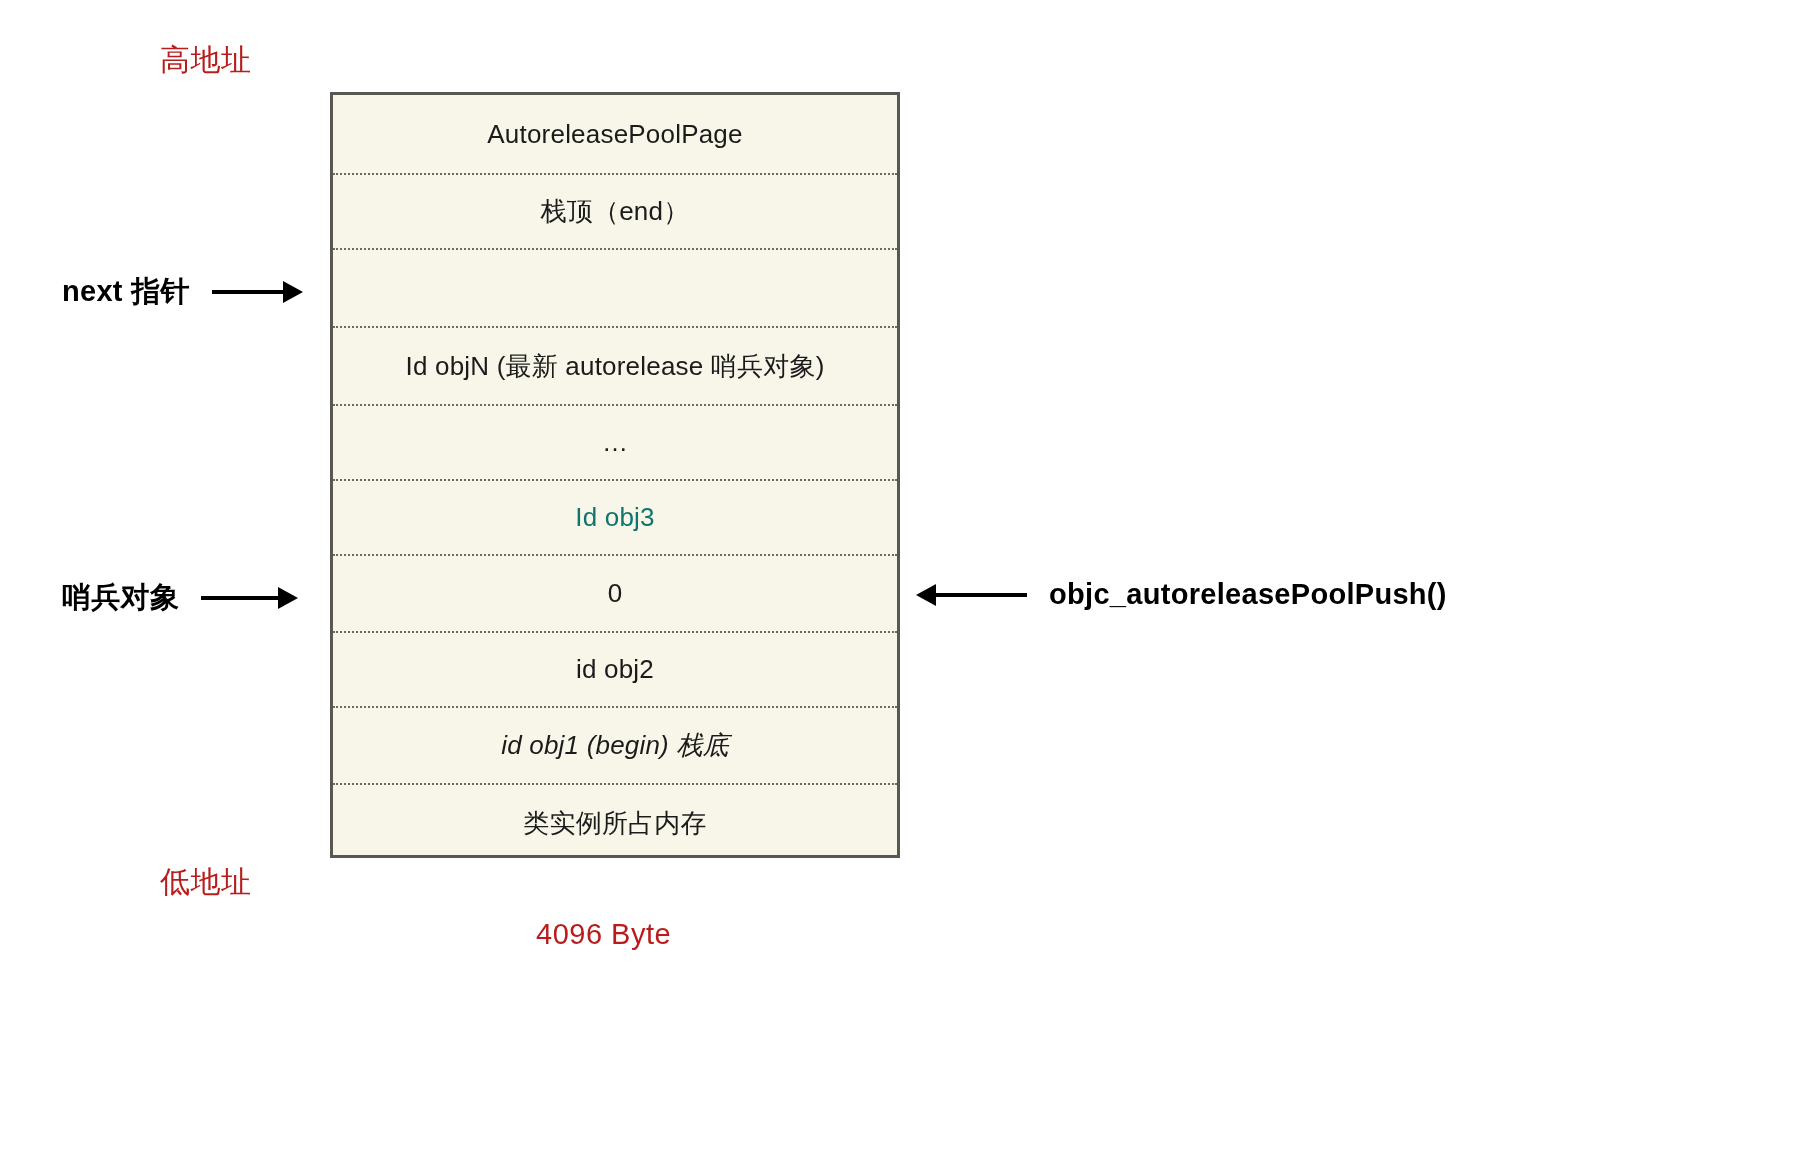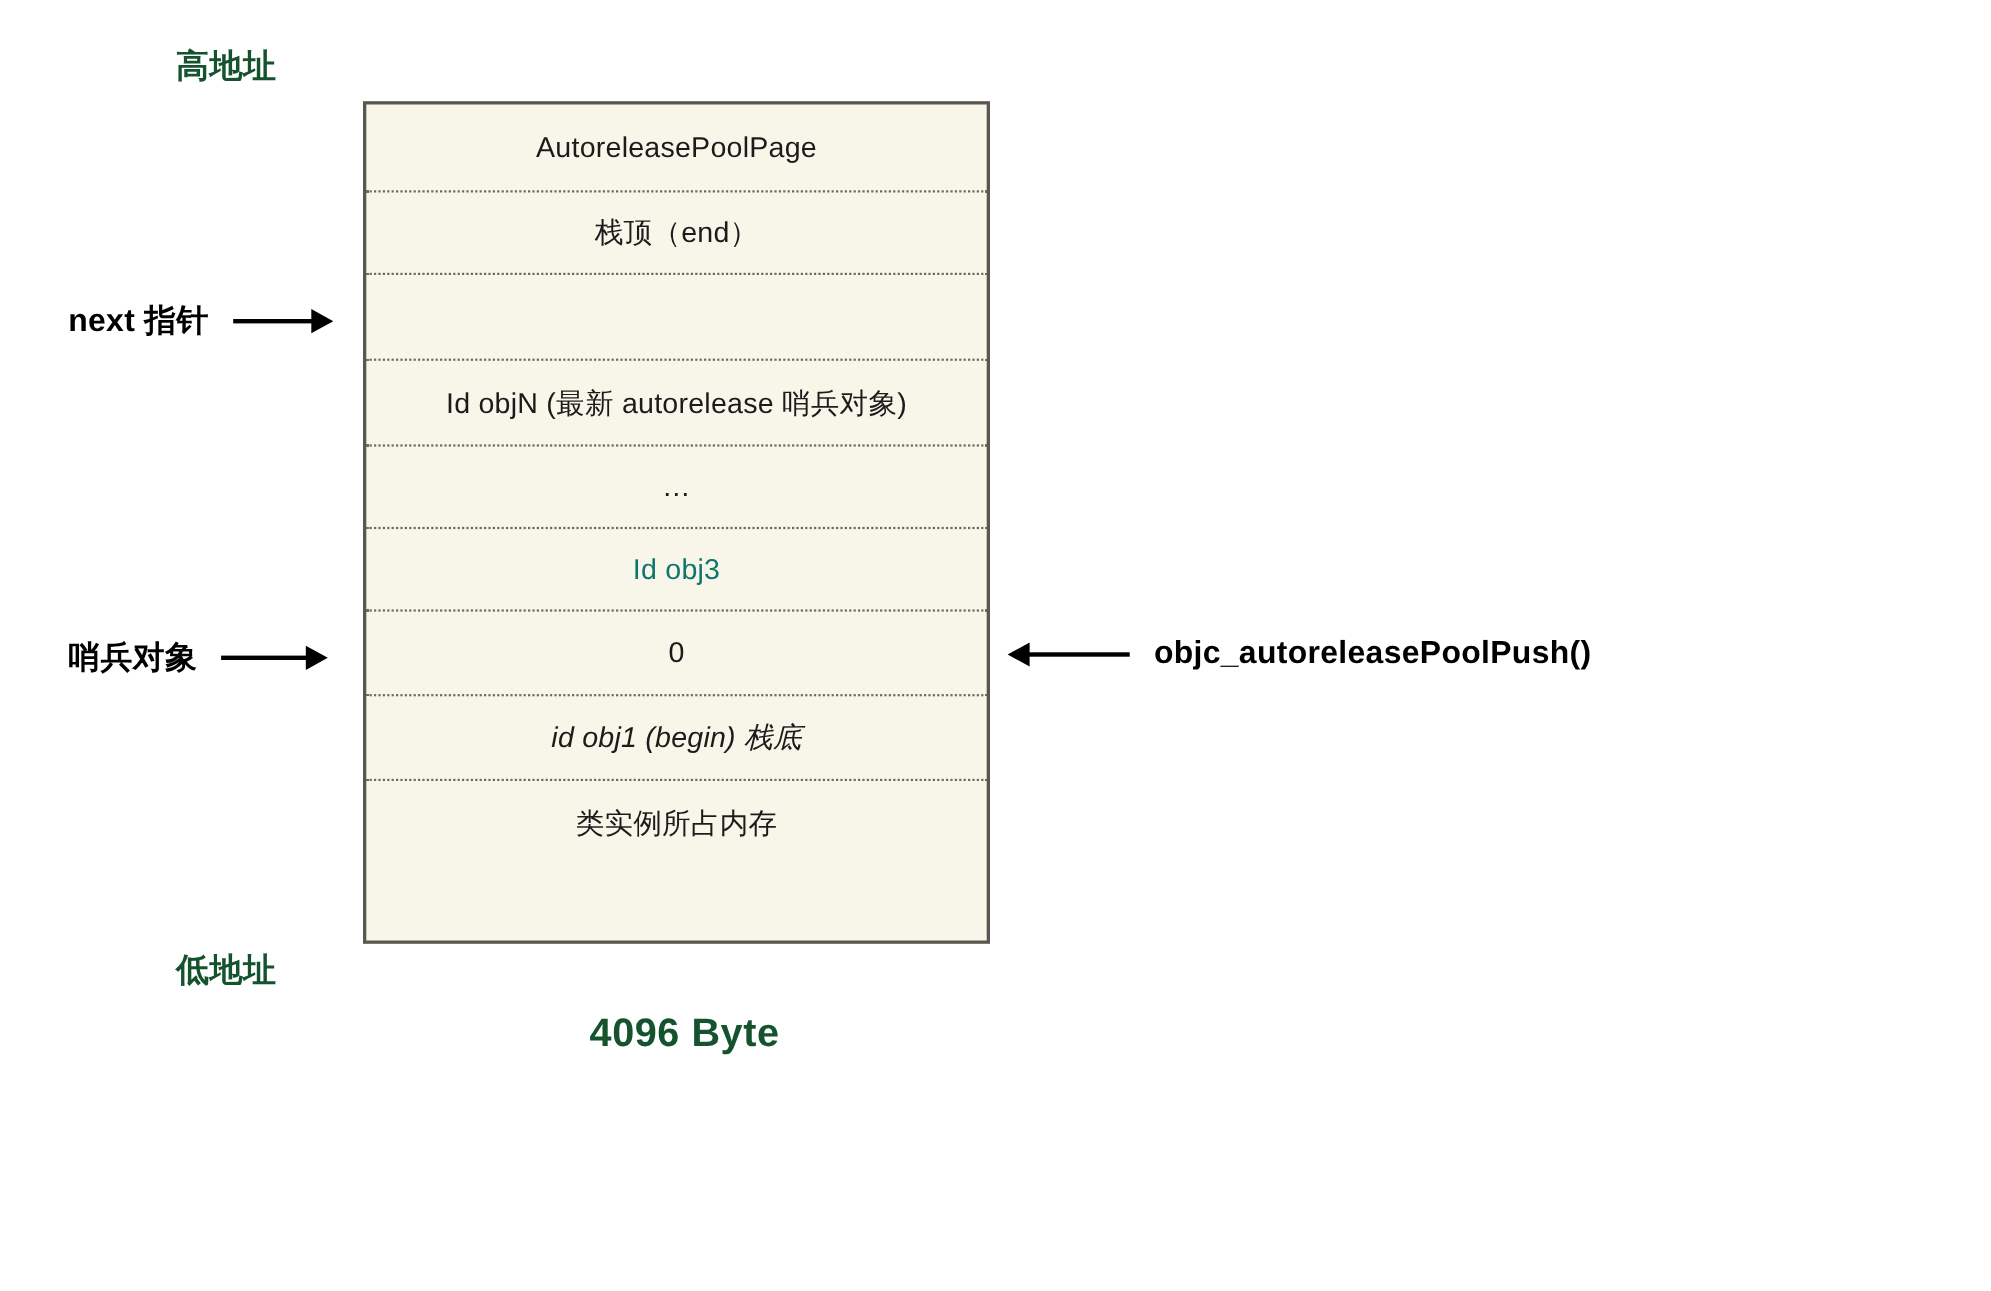--- a/index.html
+++ b/index.html
@@ -40,29 +40,29 @@
     letter-spacing: 0.2px;
     white-space: nowrap;
     border-bottom: 2px dotted #6b6a60;
   }
   .mem-row:last-child { border-bottom: none; }
 
   
   .side-label {
     position: absolute;
     font-size: 30px;
-    font-weight: bold;
-    color: #14532d;
+    font-weight: normal;
+    color: #b91c1c;
     white-space: nowrap;
     letter-spacing: 0.5px;
   }
 
   #label-high  { left: 160px; top: 40px; }
   #label-low   { left: 160px; top: 862px; }
-  #label-bytes { left: 536px; top: 918px; font-size: 36px; }
+  #label-bytes { left: 536px; top: 918px; font-size: 29px; }
 
   .annot {
     position: absolute;
     display: flex;
     align-items: center;
     white-space: nowrap;
   }
   .annot .annot-text {
     font-size: 29px;
     font-weight: bold;
@@ -123,20 +123,23 @@
     </div>
     <div class="mem-row" style="height: 75px; flex: 0 0 75px; border-bottom-color: rgb(107, 106, 96); color: rgb(27, 27, 27);">
       <span>…</span>
     </div>
     <div class="mem-row" style="height: 75px; flex: 0 0 75px; border-bottom-color: rgb(107, 106, 96); color: #0f766e;">
       <span>Id obj3</span>
     </div>
     <div class="mem-row" style="height: 77px; flex: 0 0 77px; border-bottom-color: rgb(107, 106, 96); color: rgb(27, 27, 27);">
       <span>0</span>
     </div>
+    <div class="mem-row" style="height: 75px; flex: 0 0 75px; border-bottom-color: rgb(107, 106, 96); color: rgb(27, 27, 27);">
+      <span>id obj2</span>
+    </div>
     <div class="mem-row" style="height: 77px; flex: 0 0 77px; border-bottom-color: rgb(107, 106, 96); color: rgb(27, 27, 27); font-style: italic;">
       <span>id obj1 (begin) 栈底</span>
     </div>
     <div class="mem-row" style="height: 76px; flex: 0 0 76px; border-bottom: none; color: rgb(27, 27, 27);">
       <span>类实例所占内存</span>
     </div>
   </div>
 
 <div class="annot" id="annot-next">
   <span class="annot-text">next 指针</span>

